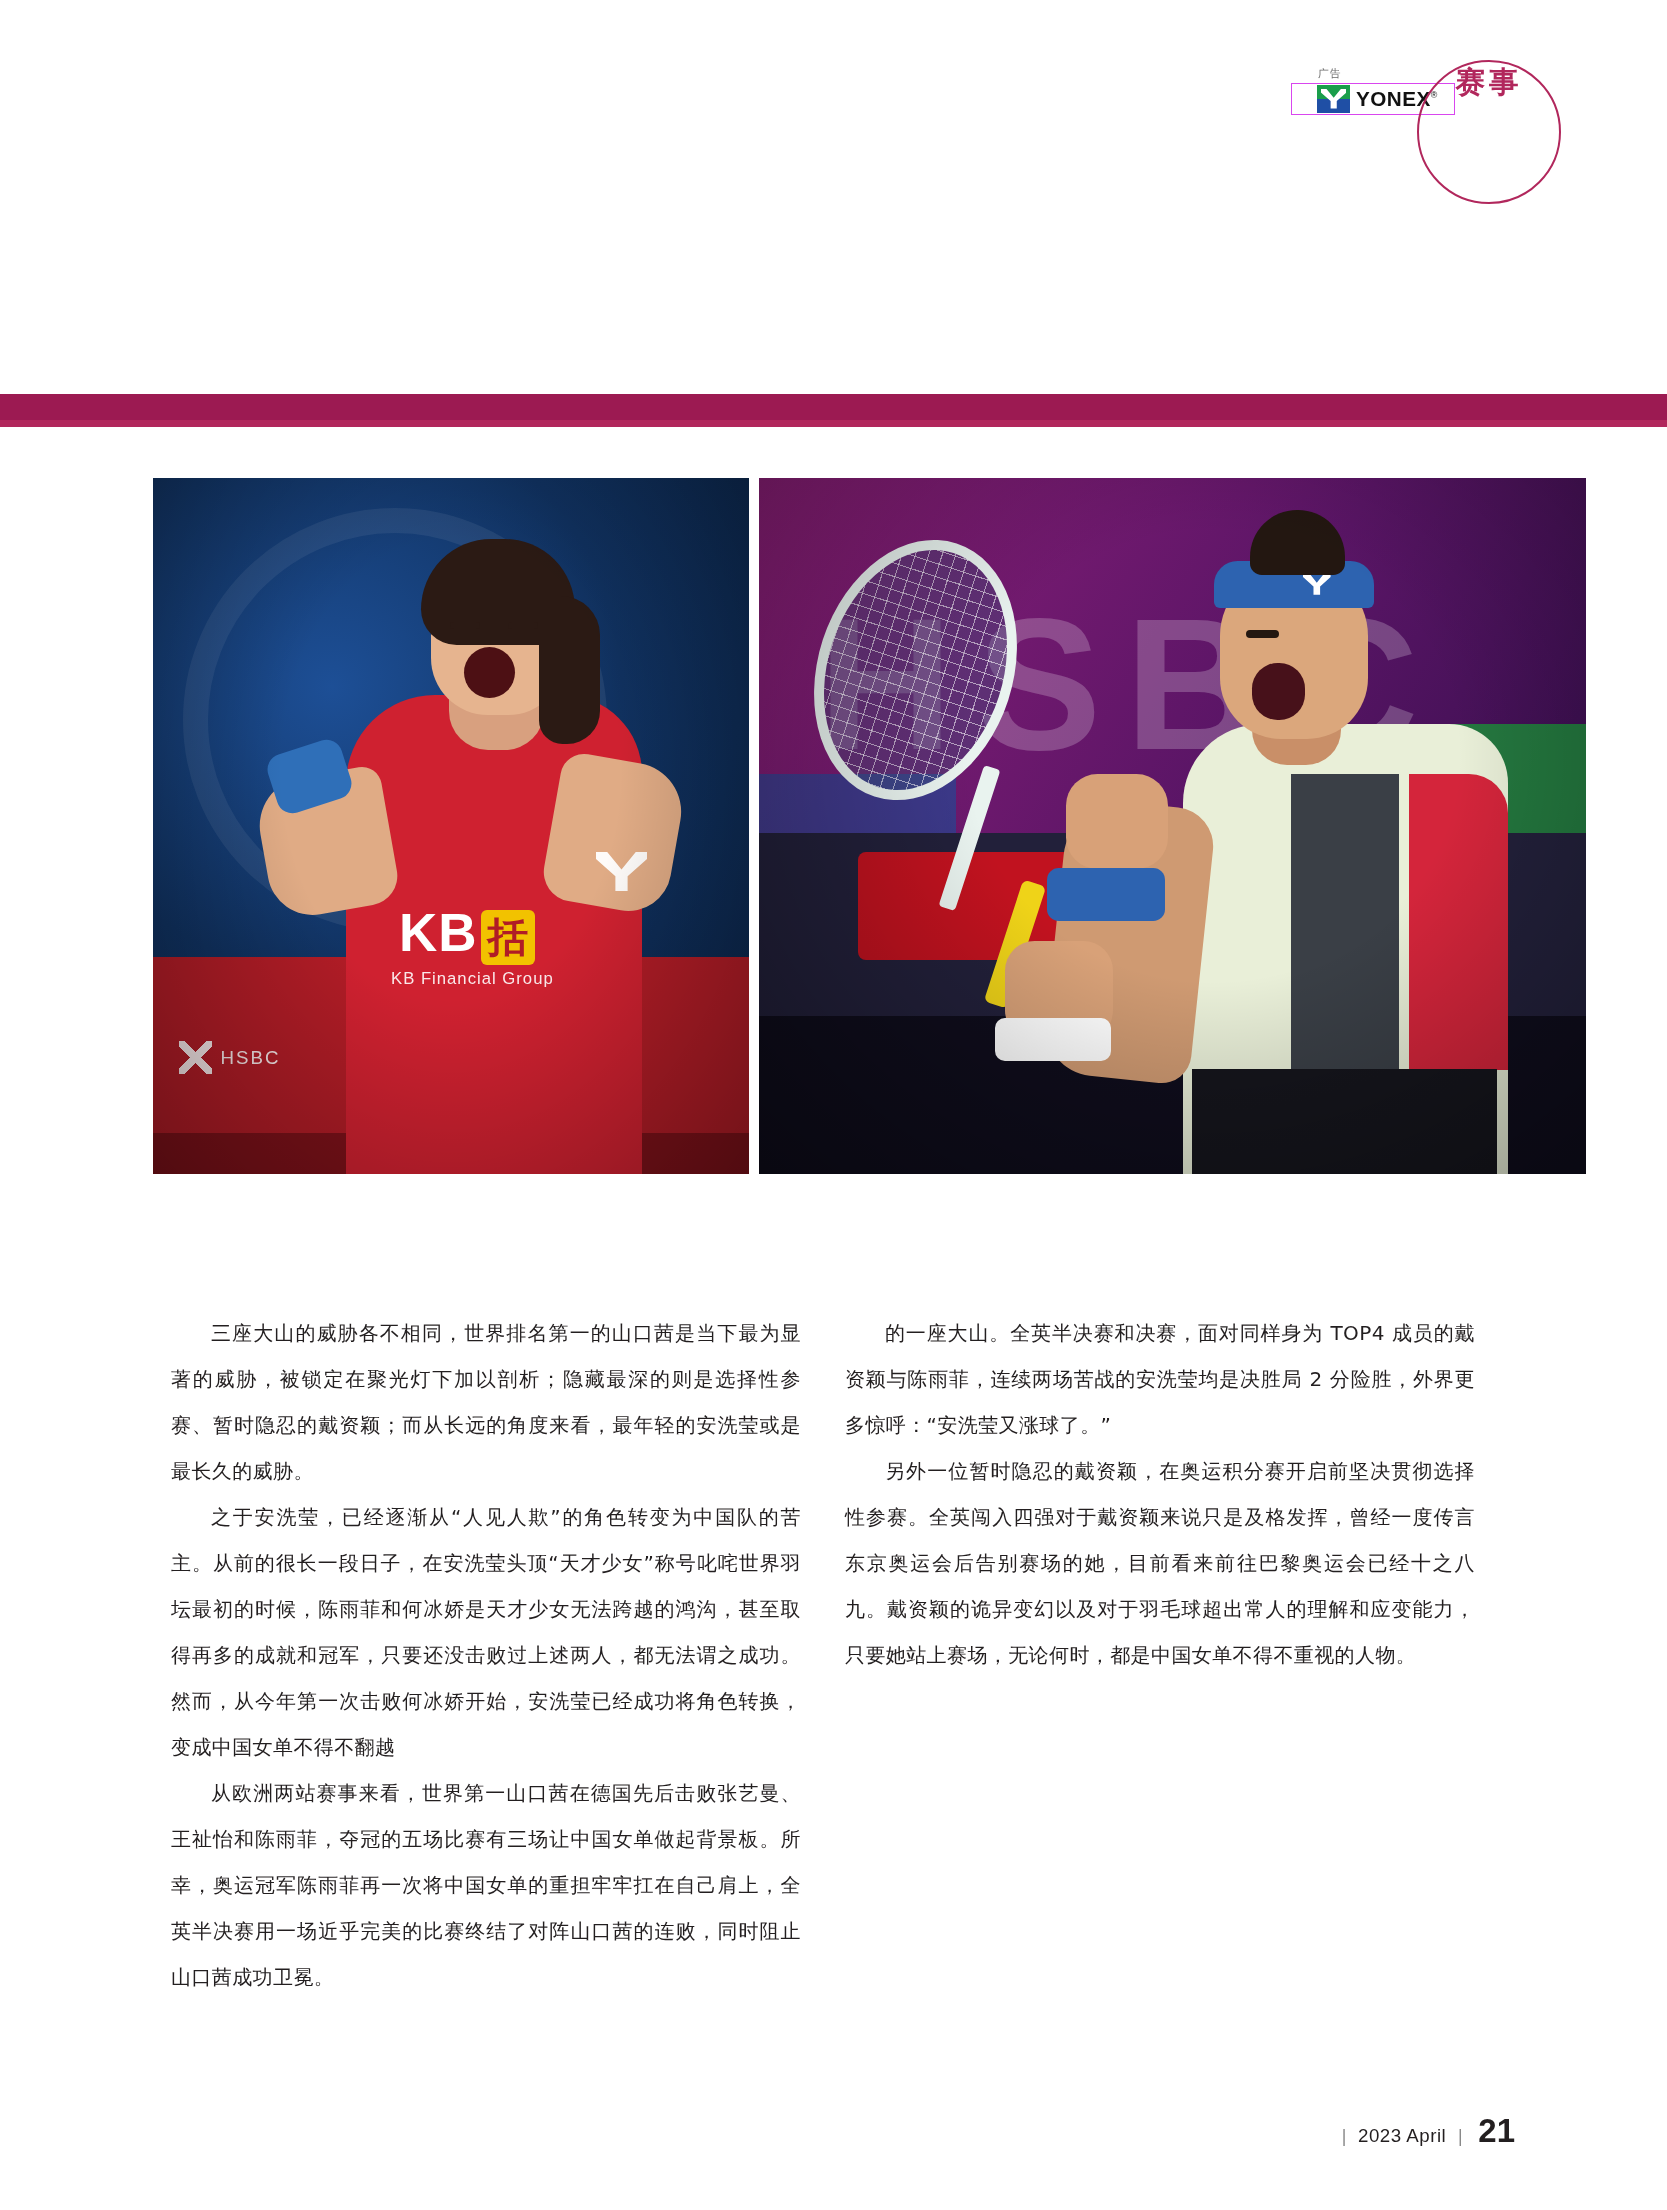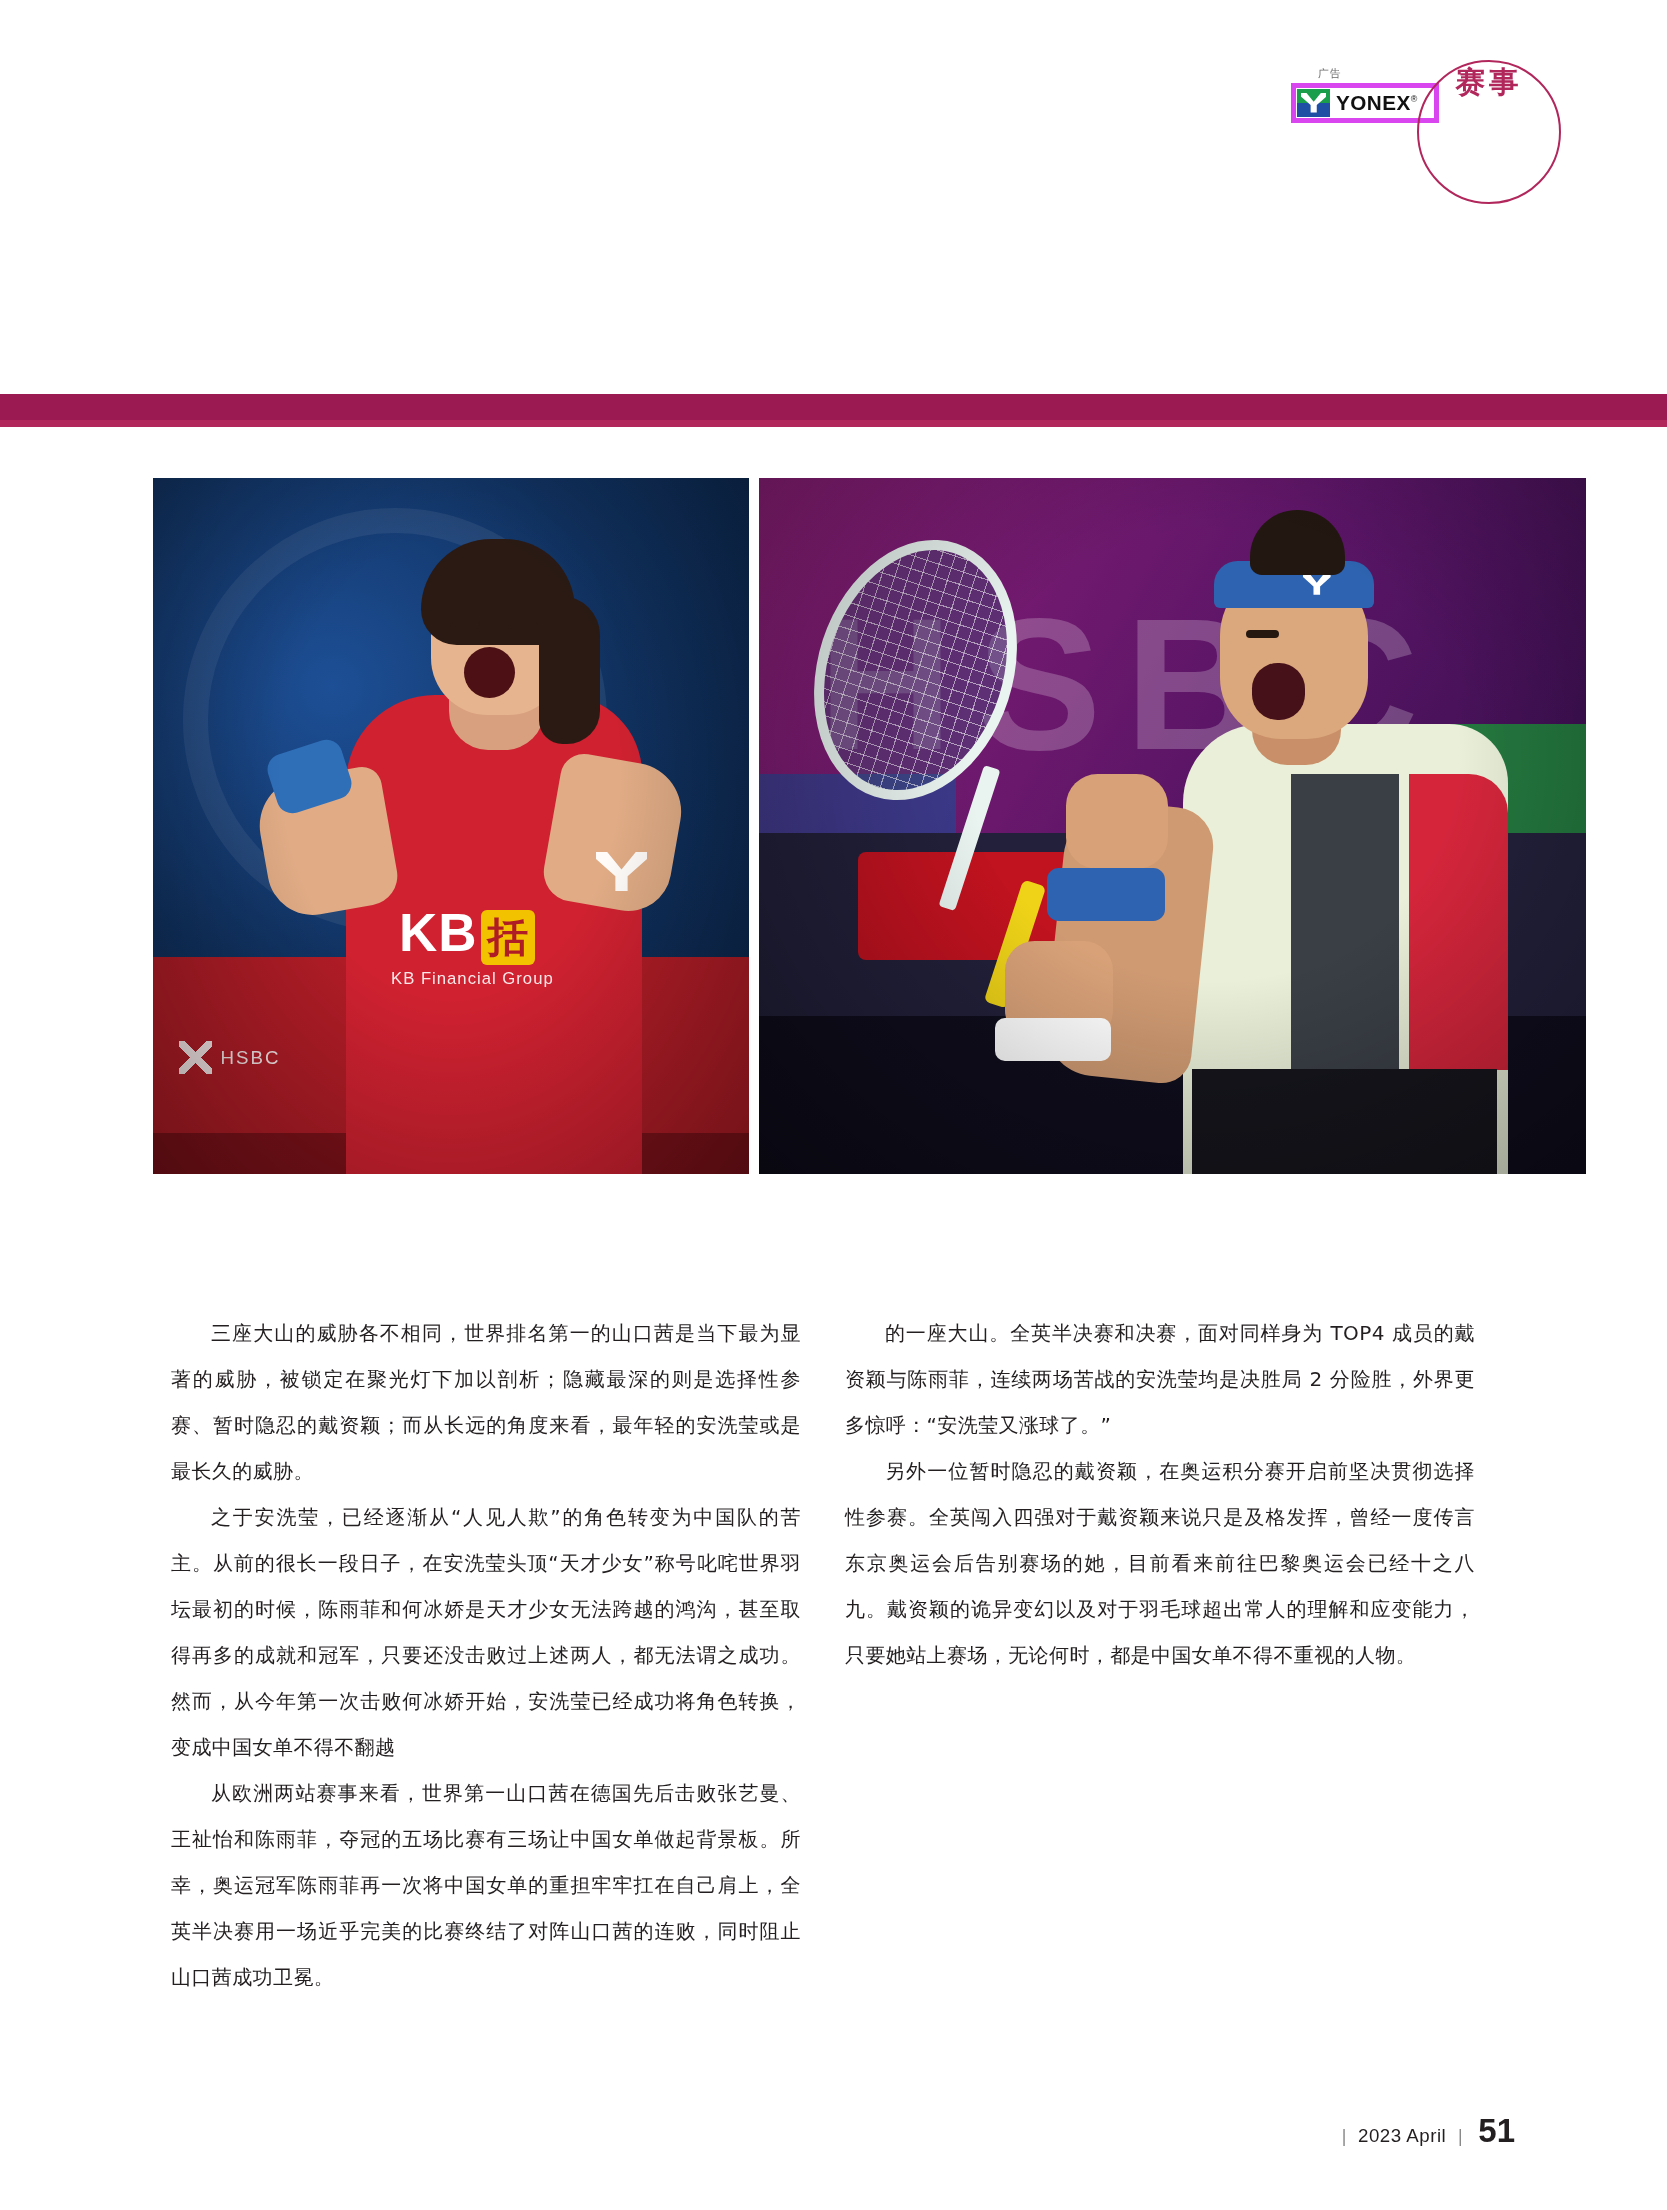--- a/index.html
+++ b/index.html
@@ -25,23 +25,24 @@
     letter-spacing: 1px;
     font-family: "DejaVu Sans", sans-serif;
   }
   .yonex-logo {
     position: absolute;
     left: 1291px;
     top: 83px;
     width: 138px;
     height: 29.6px;
     background: #ffffff;
-    border: 5px solid #d946ef;
+    border: 1px solid #d946ef;
     display: flex;
     align-items: center;
+    padding-left: 24px;
   }
   .yonex-mark {
     width: 33px;
     height: 27.6px;
     margin-left: 1px;
     background: linear-gradient(to bottom, #1a9e4b 0 50%, #1f4fa5 50% 100%);
     position: relative;
     overflow: hidden;
   }
   .yonex-mark::before {
@@ -620,15 +621,15 @@
 
 <div class="col col-right">
   <p>的一座大山。全英半决赛和决赛，面对同样身为 TOP4 成员的戴资颖与陈雨菲，连续两场苦战的安洗莹均是决胜局 2 分险胜，外界更多惊呼：“安洗莹又涨球了。”</p>
   <p>另外一位暂时隐忍的戴资颖，在奥运积分赛开启前坚决贯彻选择性参赛。全英闯入四强对于戴资颖来说只是及格发挥，曾经一度传言东京奥运会后告别赛场的她，目前看来前往巴黎奥运会已经十之八九。戴资颖的诡异变幻以及对于羽毛球超出常人的理解和应变能力，只要她站上赛场，无论何时，都是中国女单不得不重视的人物。</p>
 </div>
 
 <div class="footer">
   <span class="bar">|</span>
   <span class="date">2023 April</span>
   <span class="bar">|</span>
-  <span class="pagenum">51</span>
+  <span class="pagenum">21</span>
 </div>
 
 
 </body></html>

